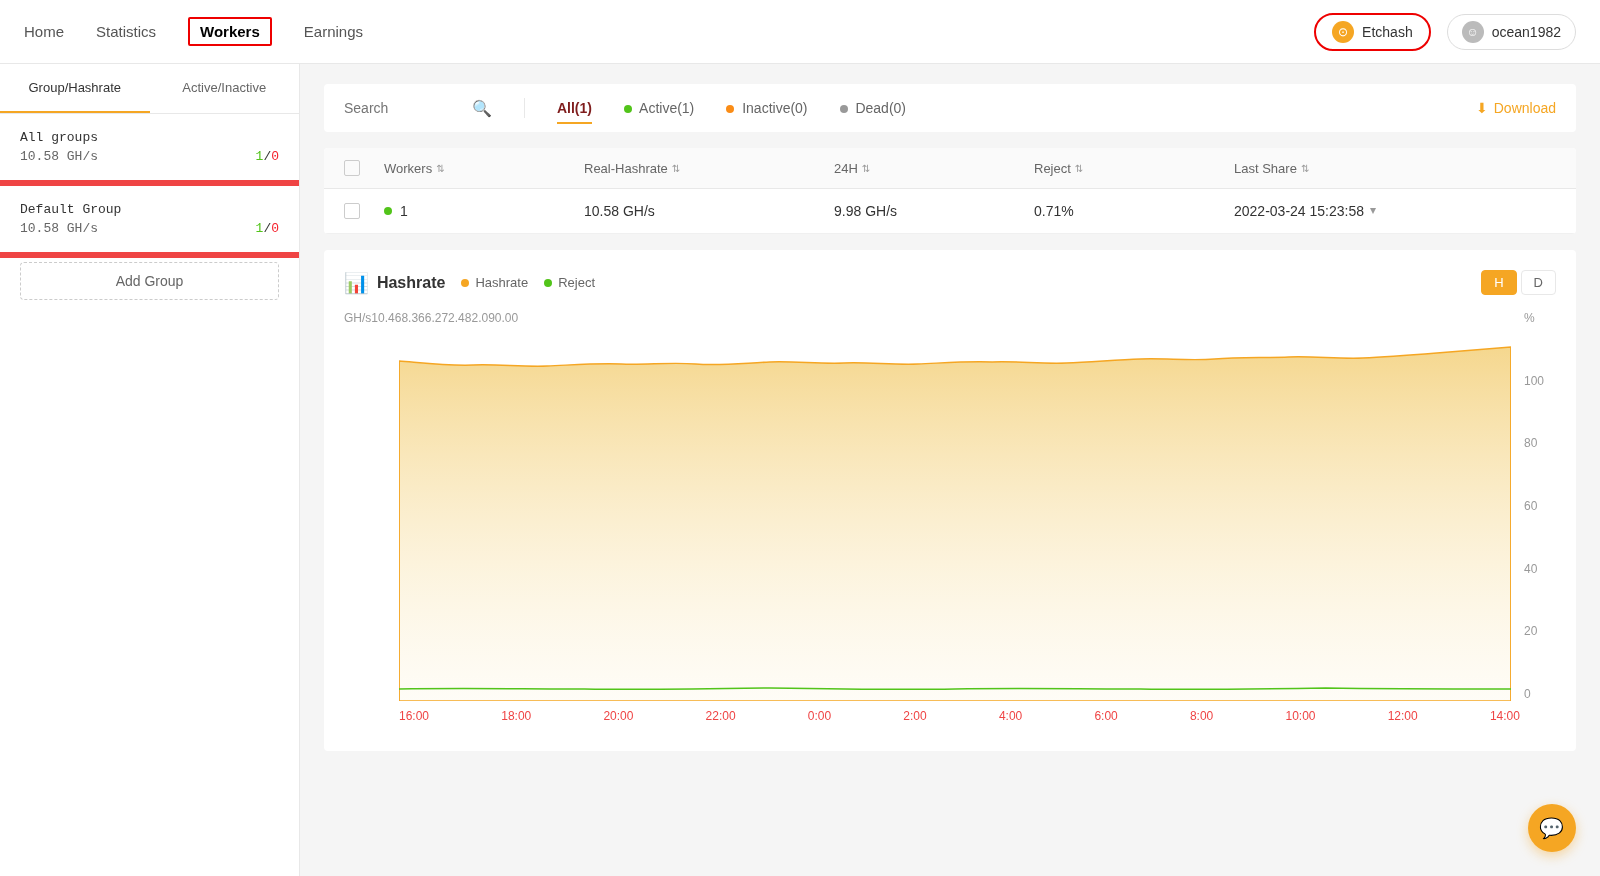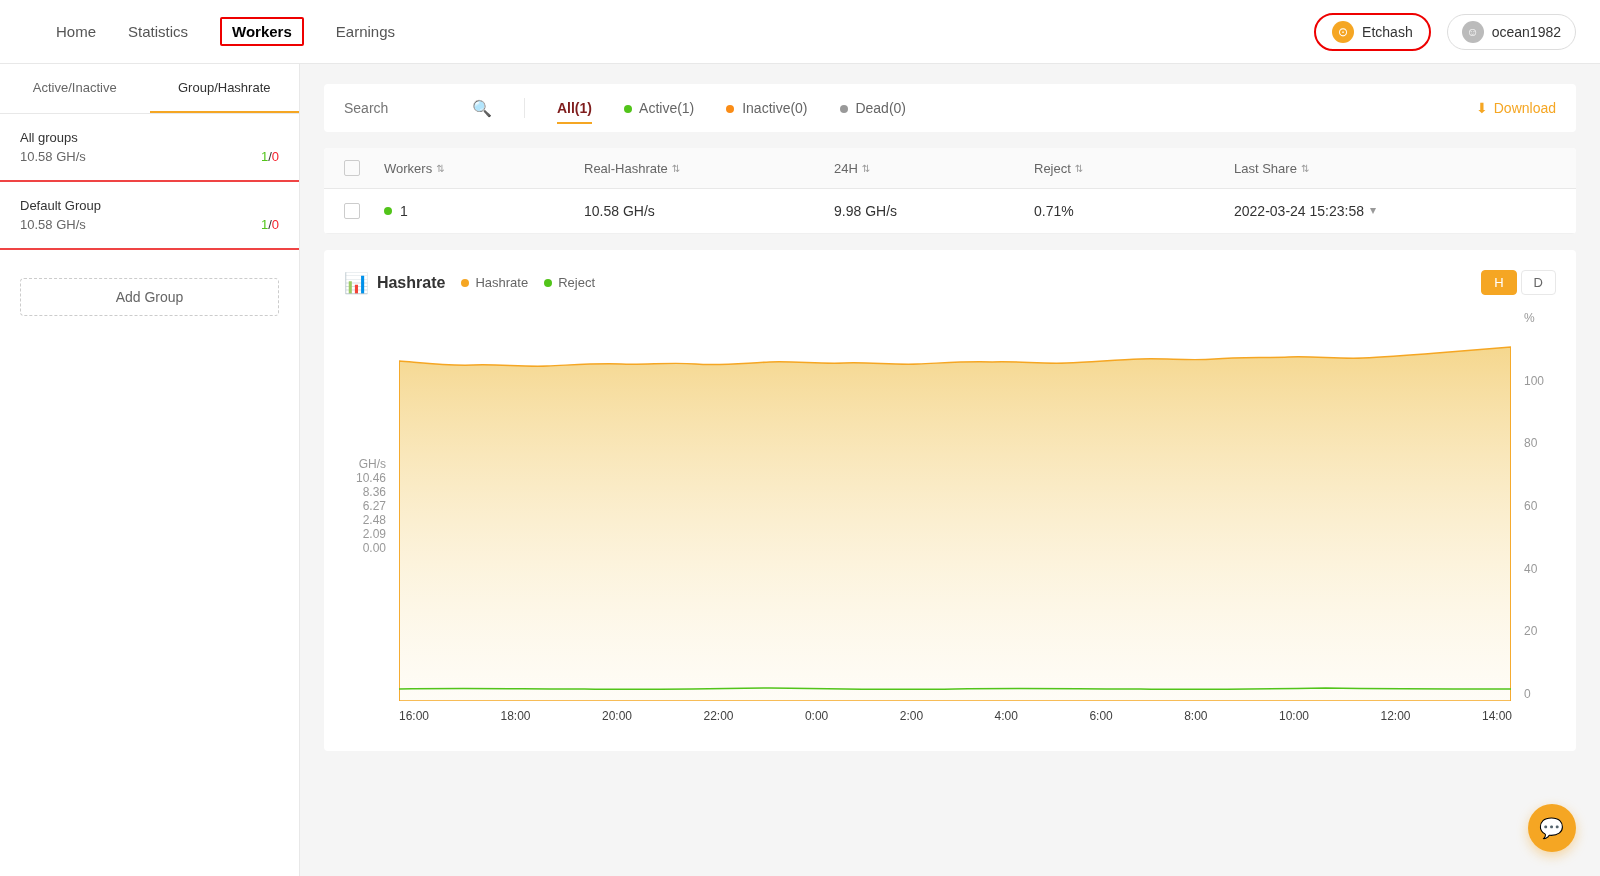--- a/index.html
+++ b/index.html
@@ -9,21 +9,21 @@
     .top-nav {
       background: #fff;
       border-bottom: 1px solid #e8e8e8;
       display: flex;
       align-items: center;
       padding: 0 24px;
       height: 64px;
       position: relative;
       z-index: 10;
     }
-    .nav-links { display: flex; gap: 32px; align-items: center; margin-left: 32px; }
+    .nav-links { display: flex; gap: 32px; align-items: center; }
     .nav-link {
       font-size: 15px;
       color: #555;
       cursor: pointer;
       padding: 4px 0;
       text-decoration: none;
     }
     .nav-link.active {
       font-weight: 700;
       color: #000;
@@ -93,31 +93,32 @@
       color: #666;
       cursor: pointer;
       border-bottom: 2px solid transparent;
     }
     .sidebar-tab.active {
       color: #333;
       border-bottom: 2px solid #f5a623;
     }
     .sidebar-group {
       padding: 16px 20px;
-      border-bottom: 2px solid #ef4444;
+      border-bottom: 6px solid #ef4444;
       cursor: pointer;
+      font-family: Liberation Mono, monospace;
     }
     .sidebar-group-name { font-size: 13px; color: #333; margin-bottom: 4px; }
     .sidebar-group-row { display: flex; justify-content: space-between; align-items: center; }
     .sidebar-group-hashrate { font-size: 13px; color: #666; }
     .sidebar-group-status { font-size: 13px; }
     .green { color: #52c41a; }
     .red { color: #f5222d; }
     .add-group-btn {
-      margin: 28px auto;
+      margin: 4px auto;
       display: block;
       background: none;
       border: 1px dashed #ccc;
       border-radius: 4px;
       padding: 10px 40px;
       color: #666;
       cursor: pointer;
       font-size: 14px;
       width: calc(100% - 40px);
     }
@@ -209,36 +210,36 @@
     .chart-toggle { margin-left: auto; display: flex; gap: 4px; }
     .toggle-btn {
       padding: 4px 12px; border-radius: 4px; font-size: 13px; cursor: pointer;
       border: 1px solid #e8e8e8; background: #fff; color: #666;
     }
     .toggle-btn.active { background: #f5a623; color: #fff; border-color: #f5a623; }
 
     .chart-area { position: relative; height: 420px; }
     .chart-y-left {
       position: absolute; left: 0; top: 0; bottom: 30px; width: 50px;
-      display: flex; flex-direction: column; justify-content: center;
+      display: flex; flex-direction: row; justify-content: flex-start;
       font-size: 12px; color: #999; text-align: right; padding-right: 8px;
     }
     .chart-y-right {
       position: absolute; right: 0; top: 0; bottom: 30px; width: 40px;
       display: flex; flex-direction: column; justify-content: space-between;
       font-size: 12px; color: #999; text-align: left; padding-left: 8px;
     }
     .chart-plot {
       position: absolute; left: 55px; right: 45px; top: 0; bottom: 30px;
       overflow: hidden;
     }
     .chart-x-axis {
-      position: absolute; left: 55px; right: 44px; bottom: 0; height: 30px;
+      position: absolute; left: 55px; right: 36px; bottom: 0; height: 30px;
       display: flex; justify-content: space-between; align-items: center;
-      font-size: 12px; color: #404040;
+      font-size: 12px; color: #ef4444;
     }
 
     
     .chat-fab {
       position: fixed; bottom: 24px; right: 24px;
       width: 48px; height: 48px; background: #f5a623; border-radius: 50%;
       display: flex; align-items: center; justify-content: center;
       cursor: pointer; box-shadow: 0 4px 12px rgba(245,166,35,0.4);
       font-size: 20px; color: #fff;
     }
@@ -264,22 +265,22 @@
       <div class="user-icon">☺</div>
       <span>ocean1982</span>
     </div>
   </div>
 </nav>
 
 <div class="main-layout">
 
   <aside class="sidebar">
     <div class="sidebar-tabs">
+      <div class="sidebar-tab active">Group/Hashrate</div>
       <div class="sidebar-tab">Active/Inactive</div>
-      <div class="sidebar-tab active">Group/Hashrate</div>
     </div>
     <div class="sidebar-group">
       <div class="sidebar-group-name">All groups</div>
       <div class="sidebar-group-row">
         <span class="sidebar-group-hashrate">10.58 GH/s</span>
         <span class="sidebar-group-status">
           <span class="green">1</span><span>/</span><span class="red">0</span>
         </span>
       </div>
     </div>

